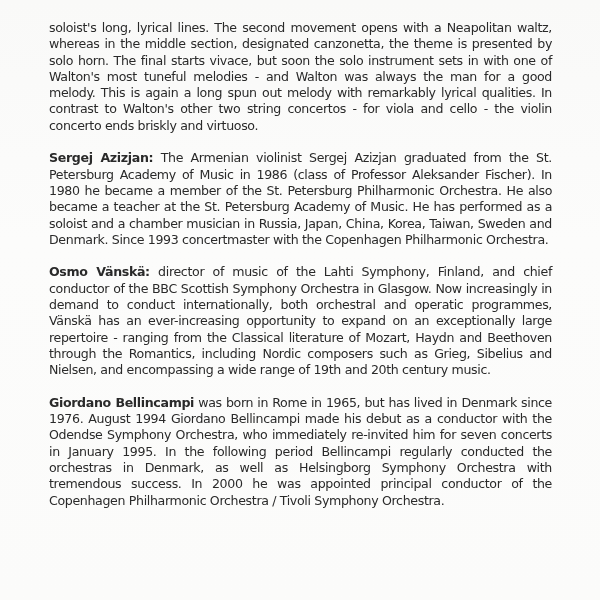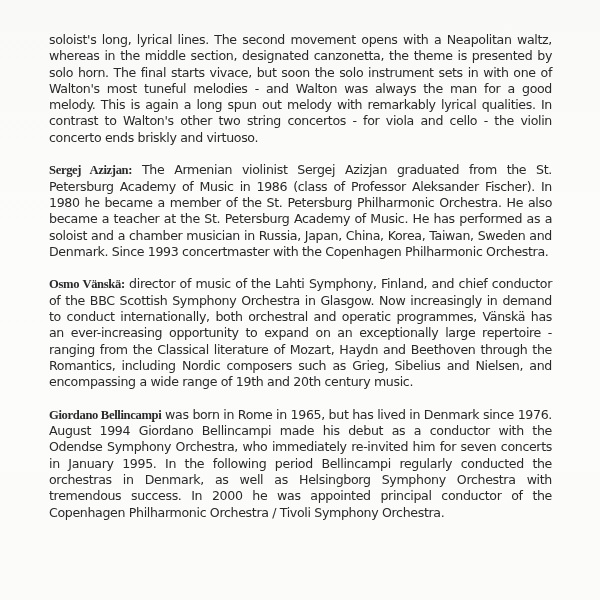--- a/index.html
+++ b/index.html
@@ -12,37 +12,36 @@
     }
     .page {
       position: relative;
       width: 600px;
       height: 600px;
       background: linear-gradient(180deg, #f9f9f8 0%, #fcfcfb 40%, #fbfbfa 100%);
     }
     .text-block {
       position: absolute;
       left: 49px;
-      top: 32px;
+      top: 20px;
       width: 503px;
       font-family: "DejaVu Sans", sans-serif;
       font-size: 12.6px;
       line-height: 16.3px;
       color: #2a2a2a;
       text-align: justify;
       letter-spacing: -0.35px;
       word-spacing: 0px;
     }
     .para {
       margin: 0 0 16.3px 0;
     }
     .name {
       font-weight: bold;
       color: #2a2a2a;
-      font-family: Liberation Serif, serif;
     }
   </style>
 </head>
 <body>
 
 <div class="page">
   <div class="text-block">
     <p class="para">
       <span>soloist's long, lyrical lines. The second movement opens with a Neapolitan waltz, whereas in the middle section, designated canzonetta, the theme is presented by solo horn. The final starts vivace, but soon the solo instrument sets in with one of Walton's most tuneful melodies - and Walton was always the man for a good melody. This is again a long spun out melody with remarkably lyrical qualities. In contrast to Walton's other two string concertos - for viola and cello - the violin concerto ends briskly and virtuoso.</span>
     </p>

